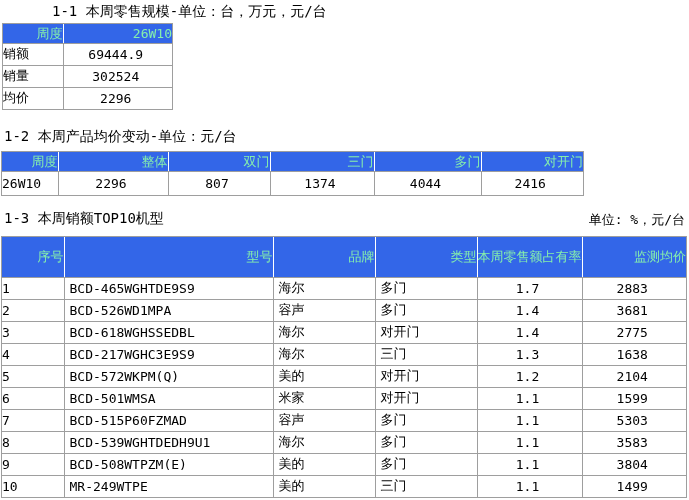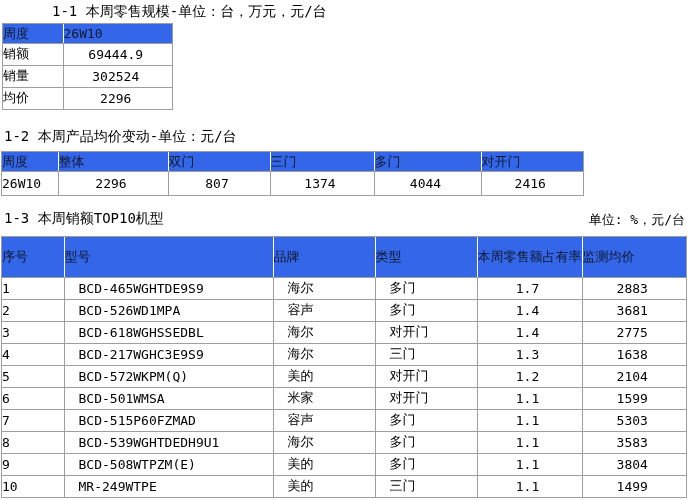--- a/index.html
+++ b/index.html
@@ -7,33 +7,33 @@
     width:689px;height:500px;position:relative;background:#ffffff;
     font-family:"DejaVu Sans Mono","DejaVu Sans",monospace;
     font-size:13px;color:#000;overflow:hidden;
   }
   .sec-title{position:absolute;font-size:14px;white-space:nowrap;}
   .unit-label{position:absolute;font-size:13px;white-space:nowrap;}
   .tblwrap{position:absolute;border:1px solid #9e9e9e;background:#fff;}
   table{border-collapse:collapse;table-layout:fixed;}
   th,td{overflow:hidden;white-space:nowrap;vertical-align:middle;font-weight:normal;padding:0;}
   th{
-    background:#3366e8;color:#0f172a;text-align:left;
+    background:#3366e8;color:#86efac;text-align:right;
     border-right:1px solid #ffffff;border-bottom:1px solid #9e9e9e;
     line-height:17px;
   }
   th:last-child{border-right:none;}
   td{
     border-right:1px solid #9e9e9e;border-bottom:1px solid #9e9e9e;
   }
   td:last-child{border-right:none;}
   tr:last-child td{border-bottom:none;}
   .c{}
   .r{text-align:center;padding-right:4px;}
-  .l{text-align:left;padding-left:14px;}
+  .l{text-align:left;padding-left:5px;}
   .wrapok{white-space:normal;}
   
   #tbl1{left:2px;top:23px;}
   #tbl1 tr{height:22px;}
   #tbl1 tr.hdr{height:19px;}
   
   #tbl2{left:1px;top:151px;}
   #tbl2 tr{height:24px;}
   #tbl2 tr.hdr{height:19px;}
   

